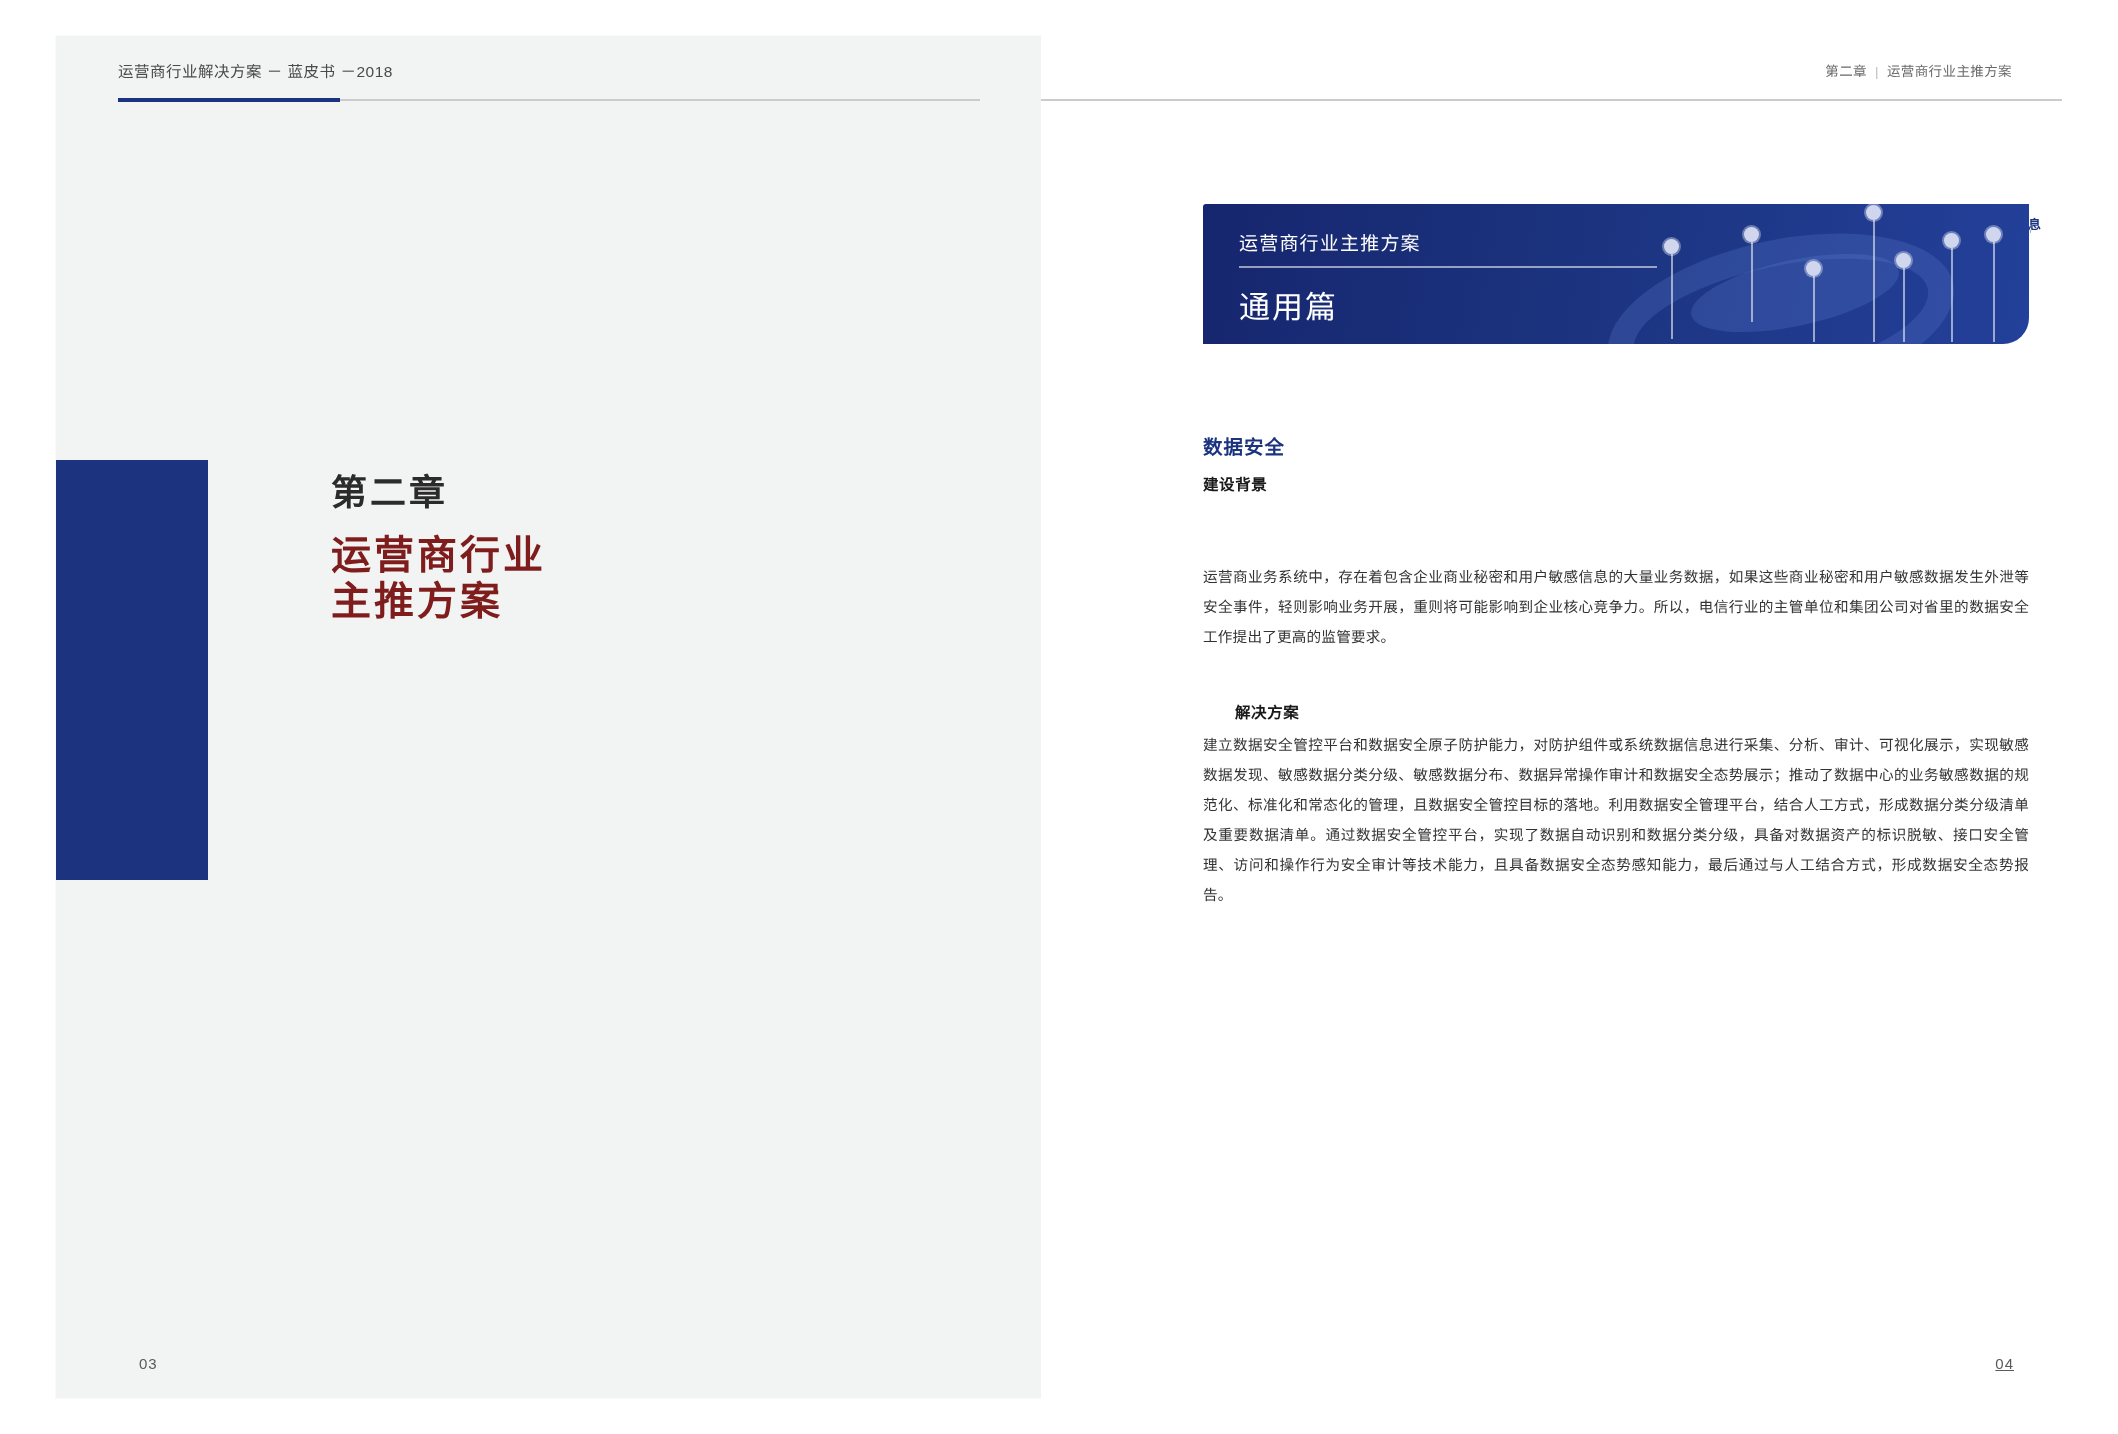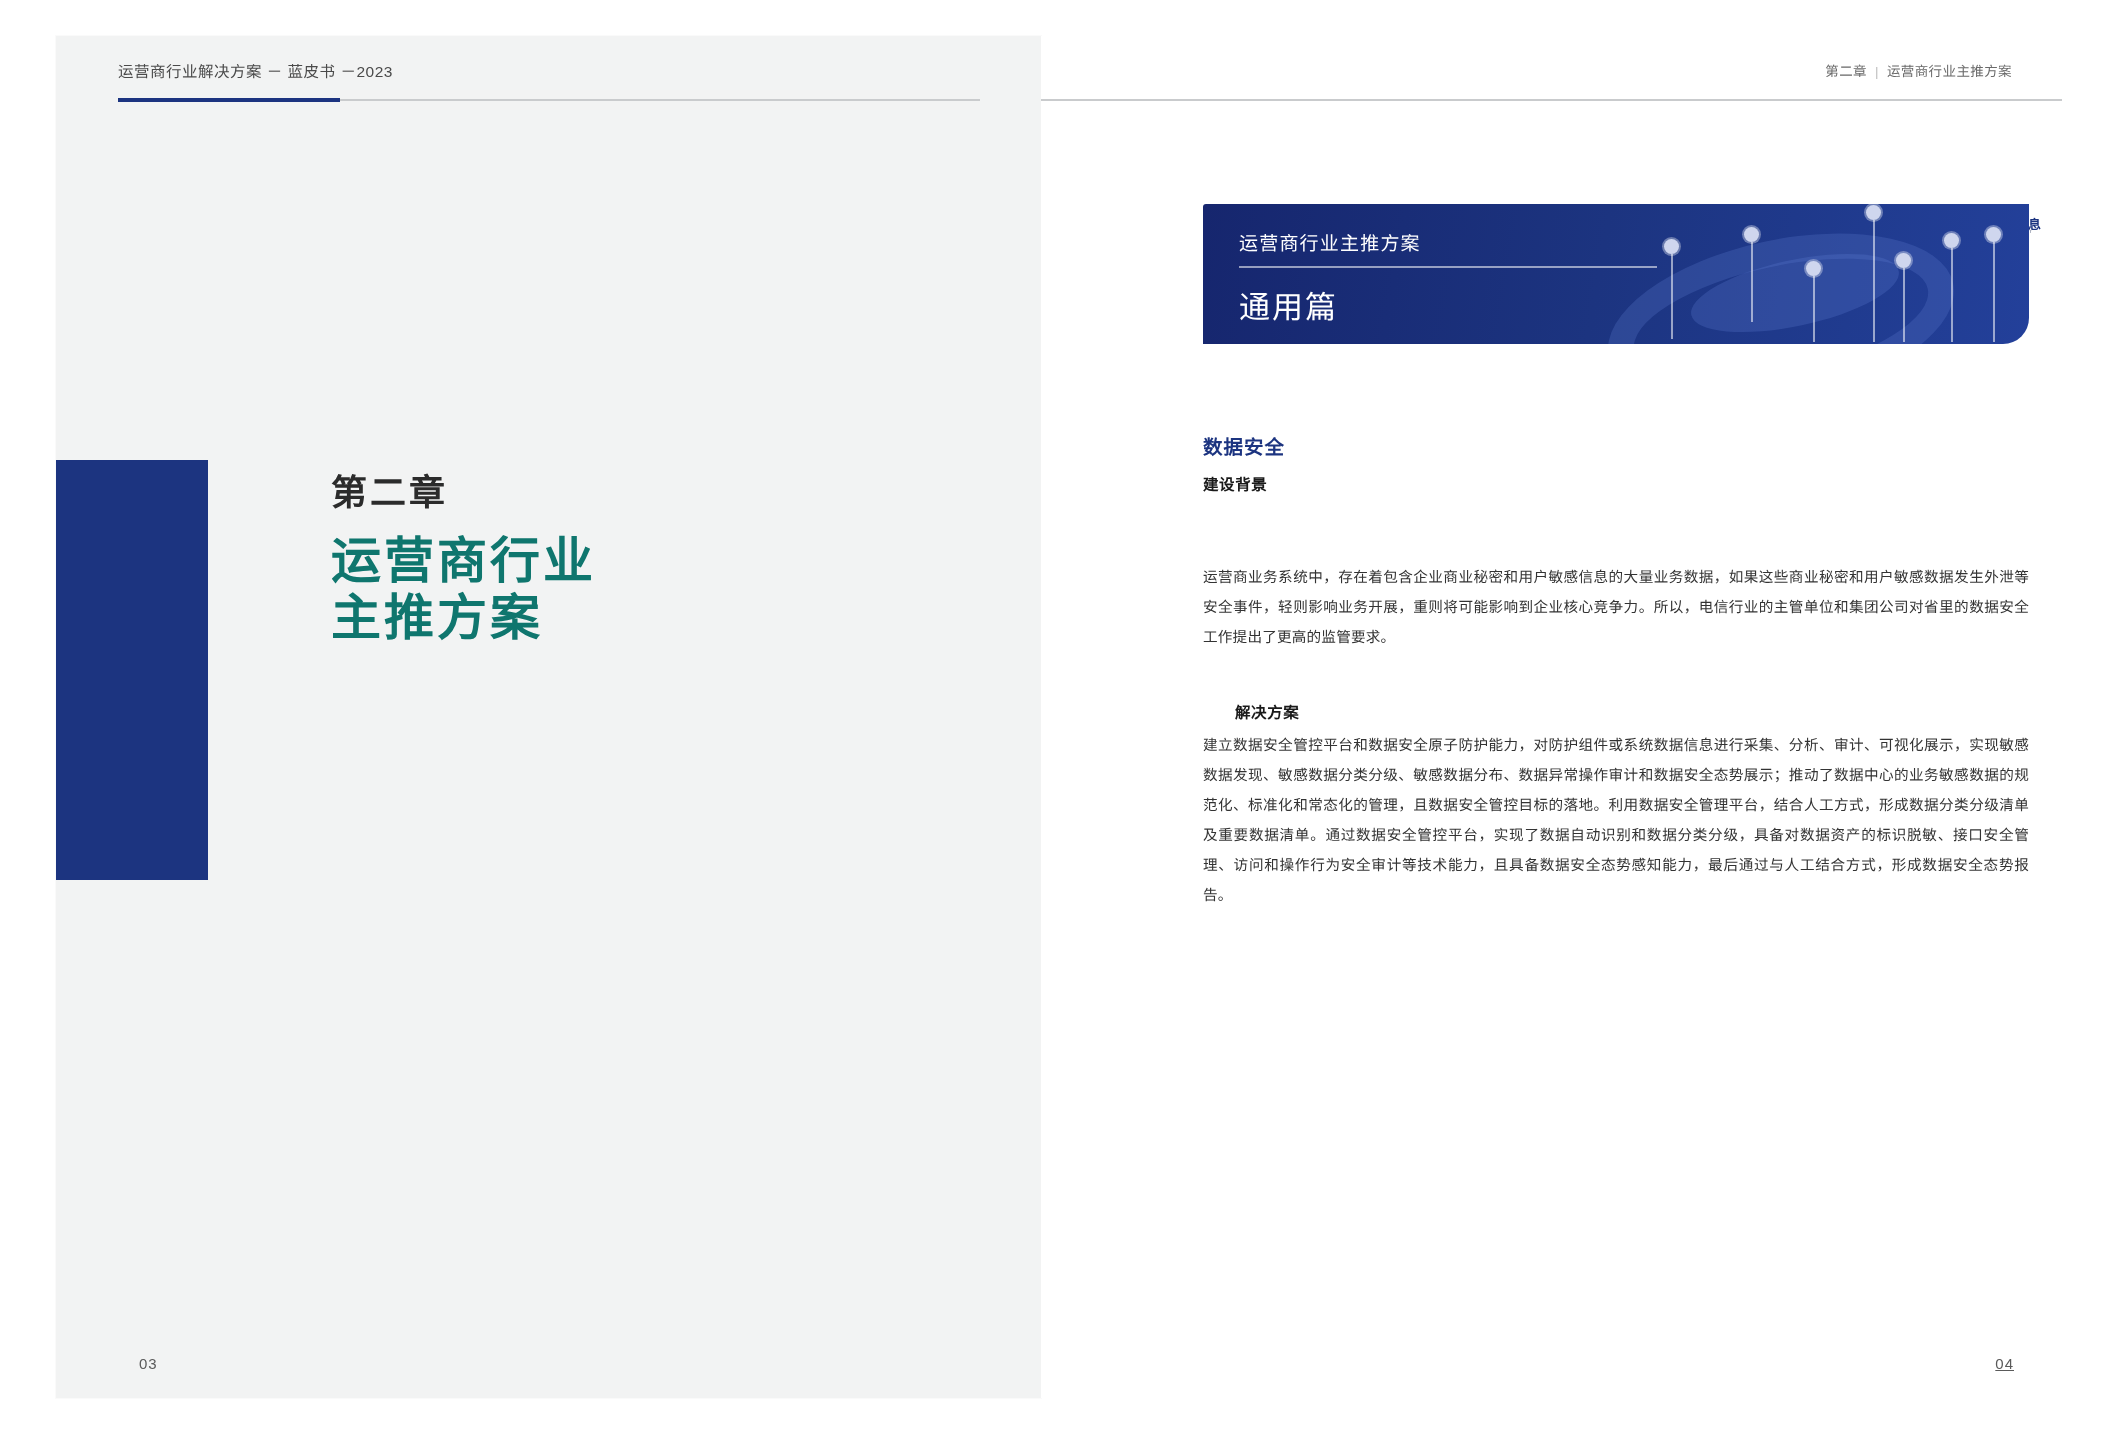--- a/index.html
+++ b/index.html
@@ -82,23 +82,23 @@
     top: 427px;
     font-size: 36px;
     font-weight: 700;
     color: #2b2b2b;
     letter-spacing: 3px;
   }
   .chapter-title {
     position: absolute;
     left: 275px;
     top: 497px;
-    font-size: 50px;
-    font-weight: 700;
-    color: #0f766e;
+    font-size: 40px;
+    font-weight: 700;
+    color: #7f1d1d;
     letter-spacing: 3px;
     line-height: 1.14;
   }
   .pg-num-left {
     position: absolute;
     left: 62px;
     bottom: 26px;
     font-size: 15px;
     color: #5a5a5a;
     letter-spacing: 1px;
@@ -267,21 +267,21 @@
     letter-spacing: 1px;
     text-decoration: underline;
   }
 </style>
 </head>
 <body>
 
 <div class="spread">
 
   <div class="page-left">
-    <div class="hdr-left-text">运营商行业解决方案 － 蓝皮书 －2023</div>
+    <div class="hdr-left-text">运营商行业解决方案 － 蓝皮书 －2018</div>
     <div class="hdr-left-rule"></div>
     <div class="hdr-left-rule-thin"></div>
 
     <div class="blue-block"></div>
 
     <div class="chapter-label">第二章</div>
     <div class="chapter-title">
       <div>运营商行业</div>
       <div>主推方案</div>
     </div>

